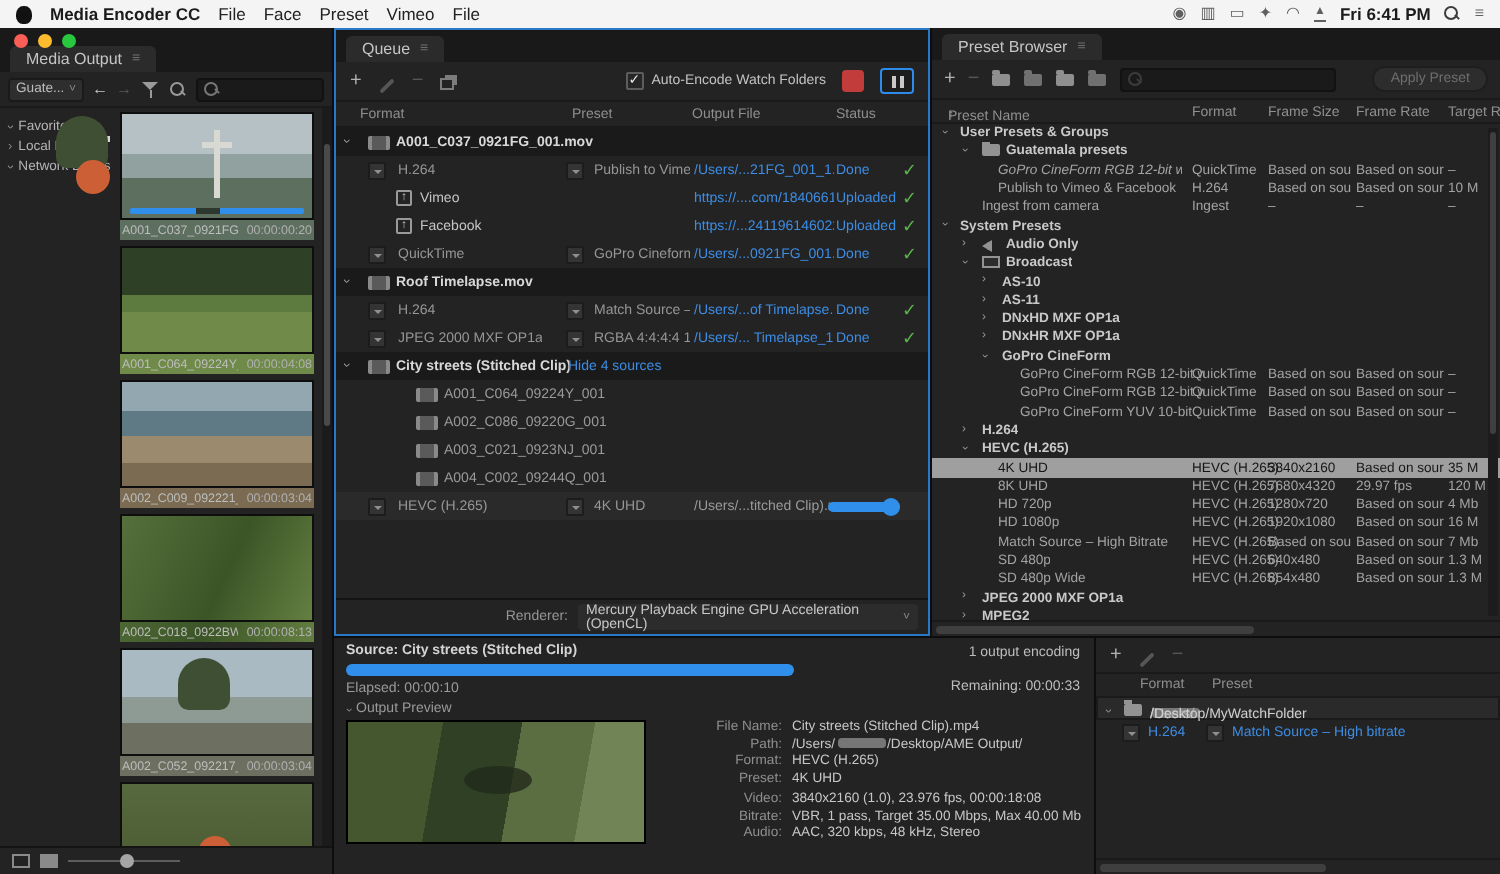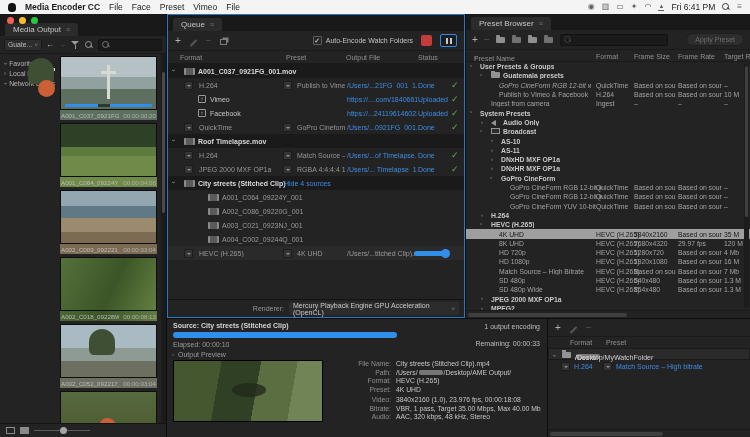--- a/index.html
+++ b/index.html
@@ -7,21 +7,21 @@
   .screen{position:relative;width:750px;height:437px;background:#0d0d0d;overflow:hidden;}
 
   
   .menubar{height:14px;background:#f4f4f4;display:flex;align-items:center;padding:0 8px;gap:9px;font-size:8.5px;color:#1b1b1b;}
   .apple{width:8px;height:9px;background:#111;border-radius:46% 46% 42% 42%;display:inline-block;}
   .mb-app{font-weight:bold;}
   .mb-item{color:#222;}
   .mb-right{margin-left:auto;display:flex;align-items:center;gap:7px;color:#3c3c3c;font-size:8px;}
   .st{opacity:.8;line-height:8px;}
   .st.eject{border-bottom:1.5px solid #3c3c3c;font-size:6px;line-height:6px;padding-bottom:0.5px;}
-  .mb-time{color:#1b1b1b;font-size:8.5px;}
+  .mb-time{color:#1b1b1b;font-size:8.5px;font-weight:bold;}
   .mag{width:8px;height:8px;display:inline-block;position:relative;}
   .mag::before{content:"";position:absolute;left:0;top:0;width:5px;height:5px;border:1px solid #3c3c3c;border-radius:50%;}
   .mag::after{content:"";position:absolute;left:4.5px;top:4.5px;width:3px;height:1px;background:#3c3c3c;transform:rotate(45deg);}
 
   
   .app{position:relative;height:423px;display:flex;gap:1px;background:#0d0d0d;}
   .panel{background:#232323;display:flex;flex-direction:column;overflow:hidden;position:relative;}
   .tabbar{height:16px;background:#191919;display:flex;align-items:flex-end;padding-left:5px;flex:none;}
   .tab{background:#2b2b2b;border-radius:3px 3px 0 0;padding:2px 8px 2px 8px;font-size:8px;color:#c5c5c5;display:flex;align-items:center;gap:5px;}
   .pmenu{color:#6f6f6f;font-size:7px;}

